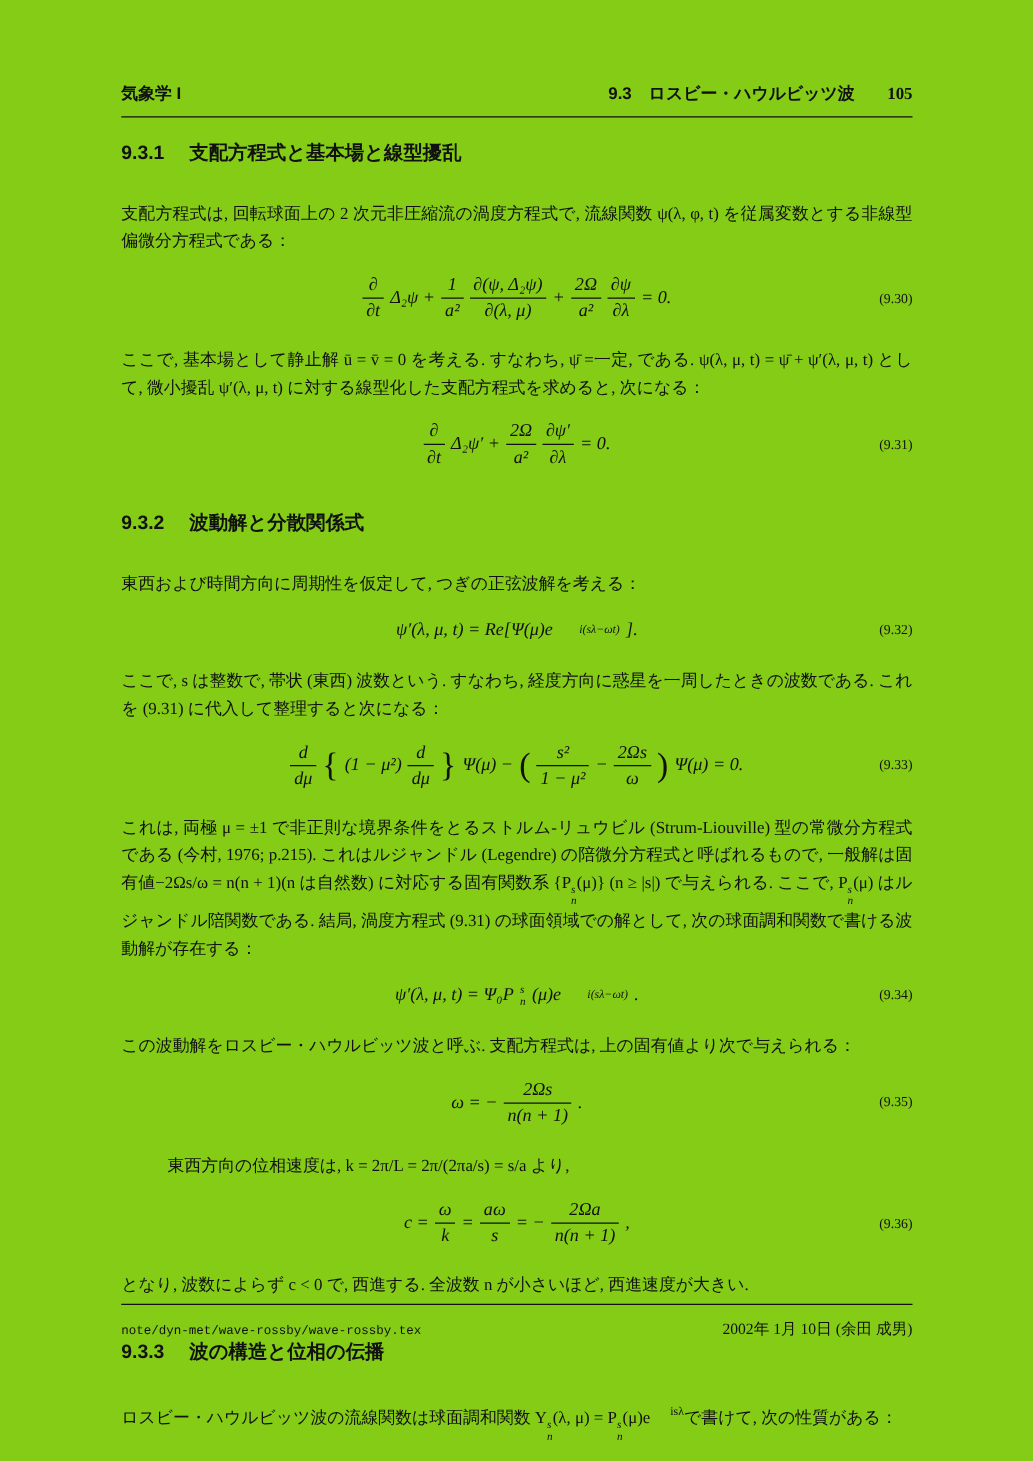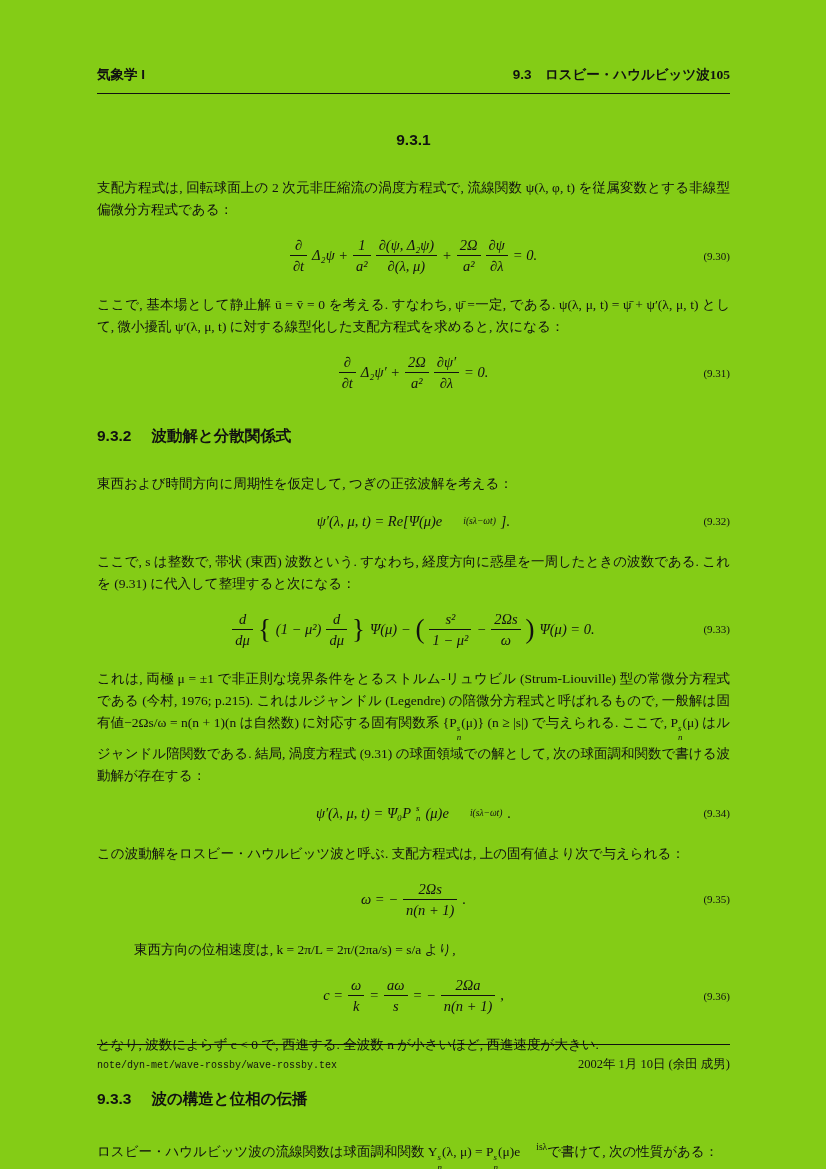--- a/index.html
+++ b/index.html
@@ -16,30 +16,30 @@
     line-height:22px;
   }
   
   .rhead{
     display:flex;justify-content:space-between;align-items:baseline;
     font-family:"Liberation Sans","DejaVu Sans",sans-serif;
     font-weight:bold;font-size:13.5px;
     padding-bottom:7px;
     border-bottom:1.2px solid #111;
   }
-  .rhead-right{display:flex;align-items:center;}
+  .rhead-right{display:flex;gap:26px;align-items:center;}
   .rhead-right .pagenum{font-family:"Liberation Serif","DejaVu Serif",serif;}
   
   .h-sec{
     font-family:"Liberation Sans","DejaVu Sans",sans-serif;
     font-weight:bold;font-size:15.5px;line-height:20px;
     margin:33px 0 27px 0;
     display:flex;gap:20px;align-items:baseline;
   }
-  .h-sec.first{margin-top:36px;justify-content:center;}
+  .h-sec.first{margin-top:19px;}
   
   .para{margin:0 0 8px 0;text-align:justify;}
   
   .eq{position:relative;text-align:center;margin:15px 0 19px 0;}
   .eq-body{
     display:inline-flex;align-items:center;gap:5px;
     font-size:14.5px;font-style:italic;line-height:1.3;
     vertical-align:middle;
   }
   .eqtag{
@@ -77,20 +77,21 @@
   <div class="rhead">
     <span>気象学 I</span>
     <span class="rhead-right">
       <span>9.3　ロスビー・ハウルビッツ波</span>
       <span class="pagenum">105</span>
     </span>
   </div>
 
   <div class="h-sec first">
     <span>9.3.1</span>
+    <span>支配方程式と基本場と線型擾乱</span>
   </div>
 
   <p class="para">支配方程式は, 回転球面上の 2 次元非圧縮流の渦度方程式で, 流線関数 ψ(λ, φ, t) を従属変数とする非線型偏微分方程式である：</p>
 
   <div class="eq">
     <span class="eq-body">
       <span class="frac">
           <span class="fnum">∂</span>
           <span class="fden">∂t</span>
         </span>

